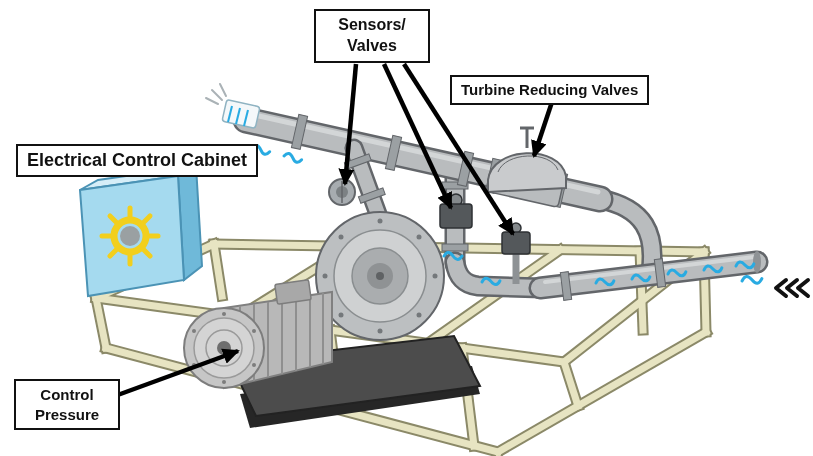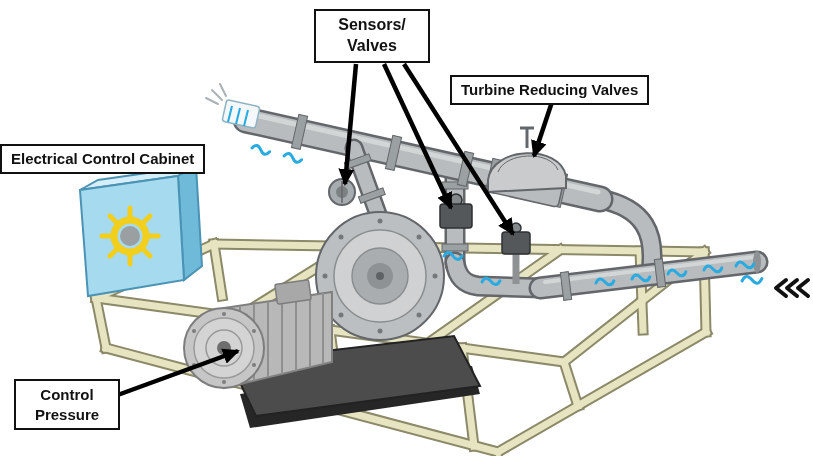--- a/index.html
+++ b/index.html
@@ -9,21 +9,21 @@
     font-family:"Liberation Sans",sans-serif;
   }
   .stage svg{position:absolute;left:0;top:0;}
   .callout{
     position:absolute;background:#fff;border:2px solid var(--c-label-border,#111);
     color:#111;font-weight:bold;text-align:center;line-height:1.3;
     font-family:"Liberation Sans",sans-serif;
   }
   #label-sensors{left:314px;top:9px;width:112px;padding:4px 0;font-size:16px;}
   #label-prv{left:450px;top:75px;padding:3px 9px;font-size:15px;white-space:nowrap;}
-  #label-ecc{left:0;top:144px;padding:3px 9px;font-size:15px;white-space:nowrap;}
+  #label-ecc{left:16px;top:144px;padding:3px 9px;font-size:18px;white-space:nowrap;}
   #label-turbine{left:14px;top:379px;width:102px;padding:4px 0;font-size:15px;}
 
   .beam-edge path{stroke:var(--c-frame-dark,#8b8968);stroke-width:11;fill:none;stroke-linecap:square;}
   .beam path{stroke:var(--c-frame,#e7e4c2);stroke-width:7;fill:none;stroke-linecap:square;}
   .pipe-edge{stroke:var(--c-pipe-dark,#63666a);fill:none;stroke-linecap:round;}
   .pipe-core{stroke:var(--c-pipe,#b9bcbe);fill:none;stroke-linecap:round;}
   .pipe-sheen{stroke:var(--c-pipe-light,#dadcdd);fill:none;stroke-linecap:round;opacity:.8;}
   .flange{fill:#9ba0a3;stroke:var(--c-pipe-dark,#63666a);stroke-width:1;}
   .water{stroke:var(--c-water,#29abe2);stroke-width:3;fill:none;stroke-linecap:round;}
   .chev{stroke:#111;stroke-width:4;fill:none;stroke-linecap:round;stroke-linejoin:round;}

